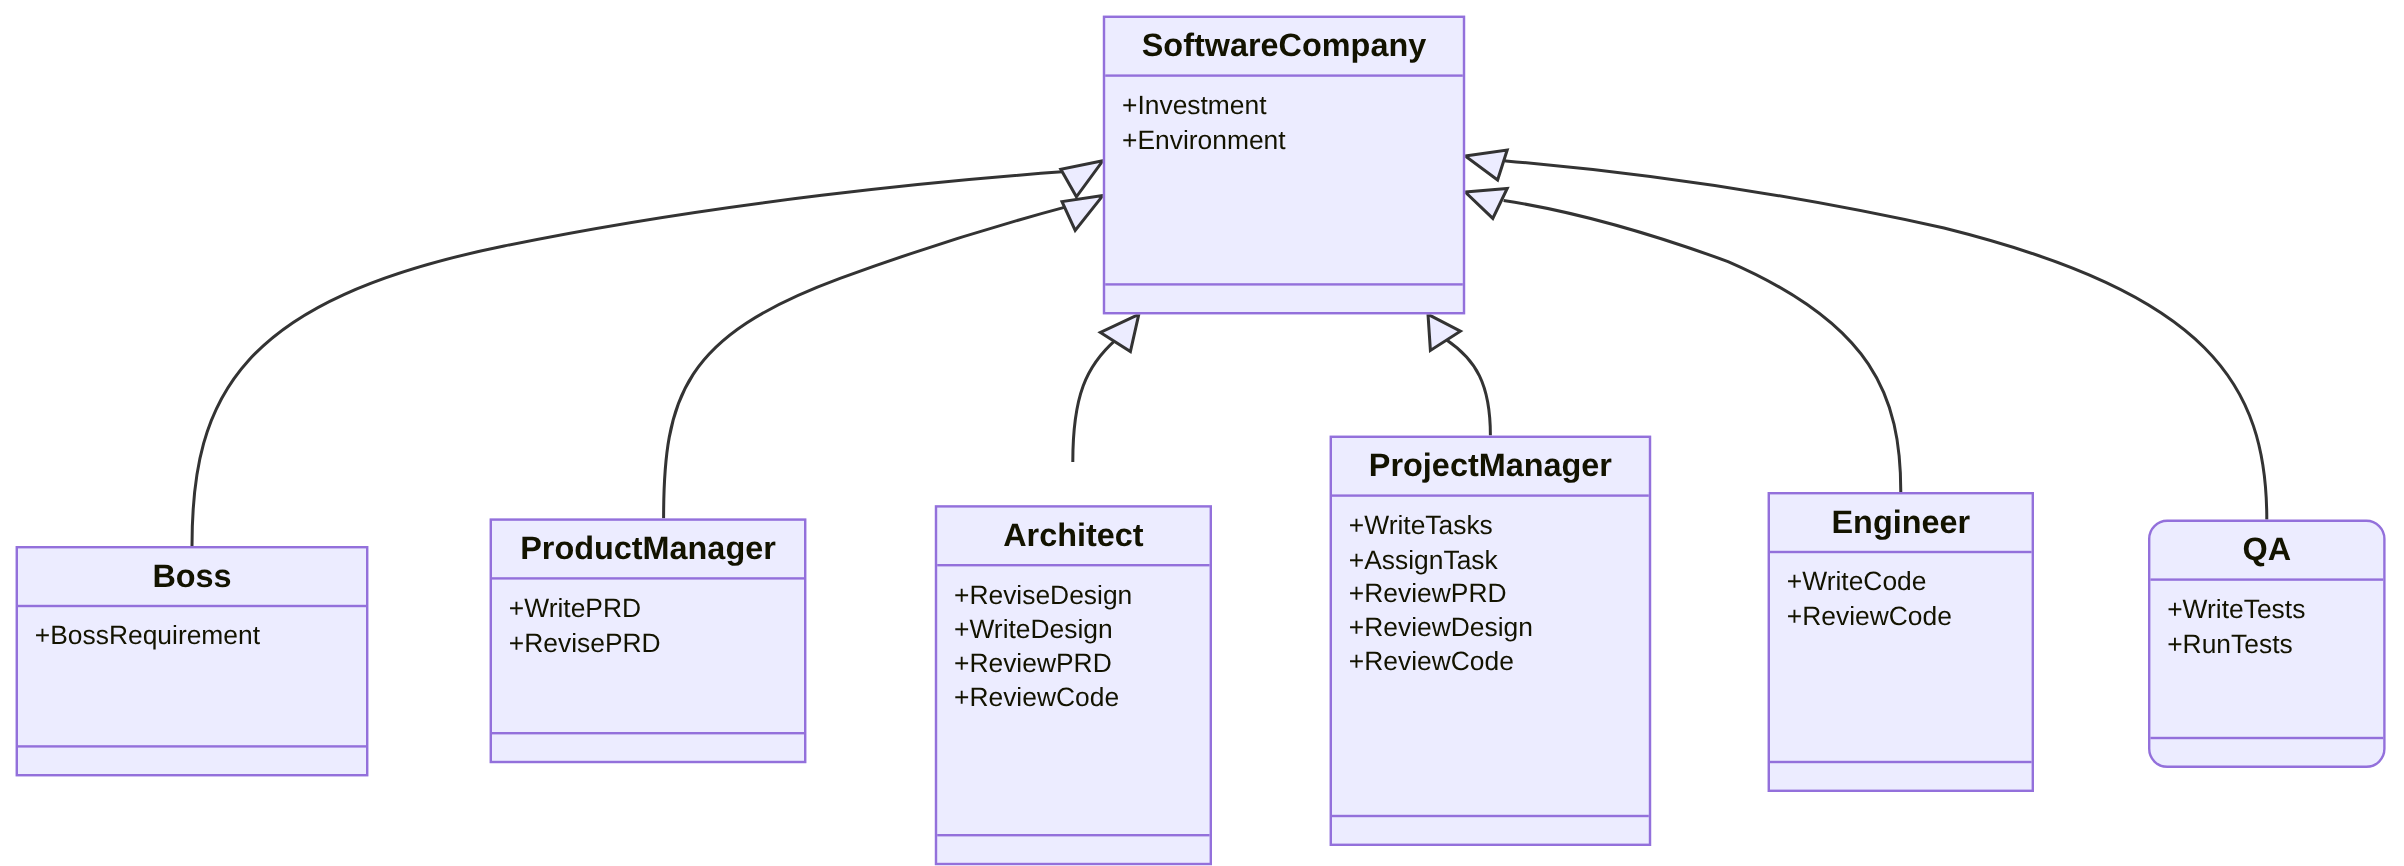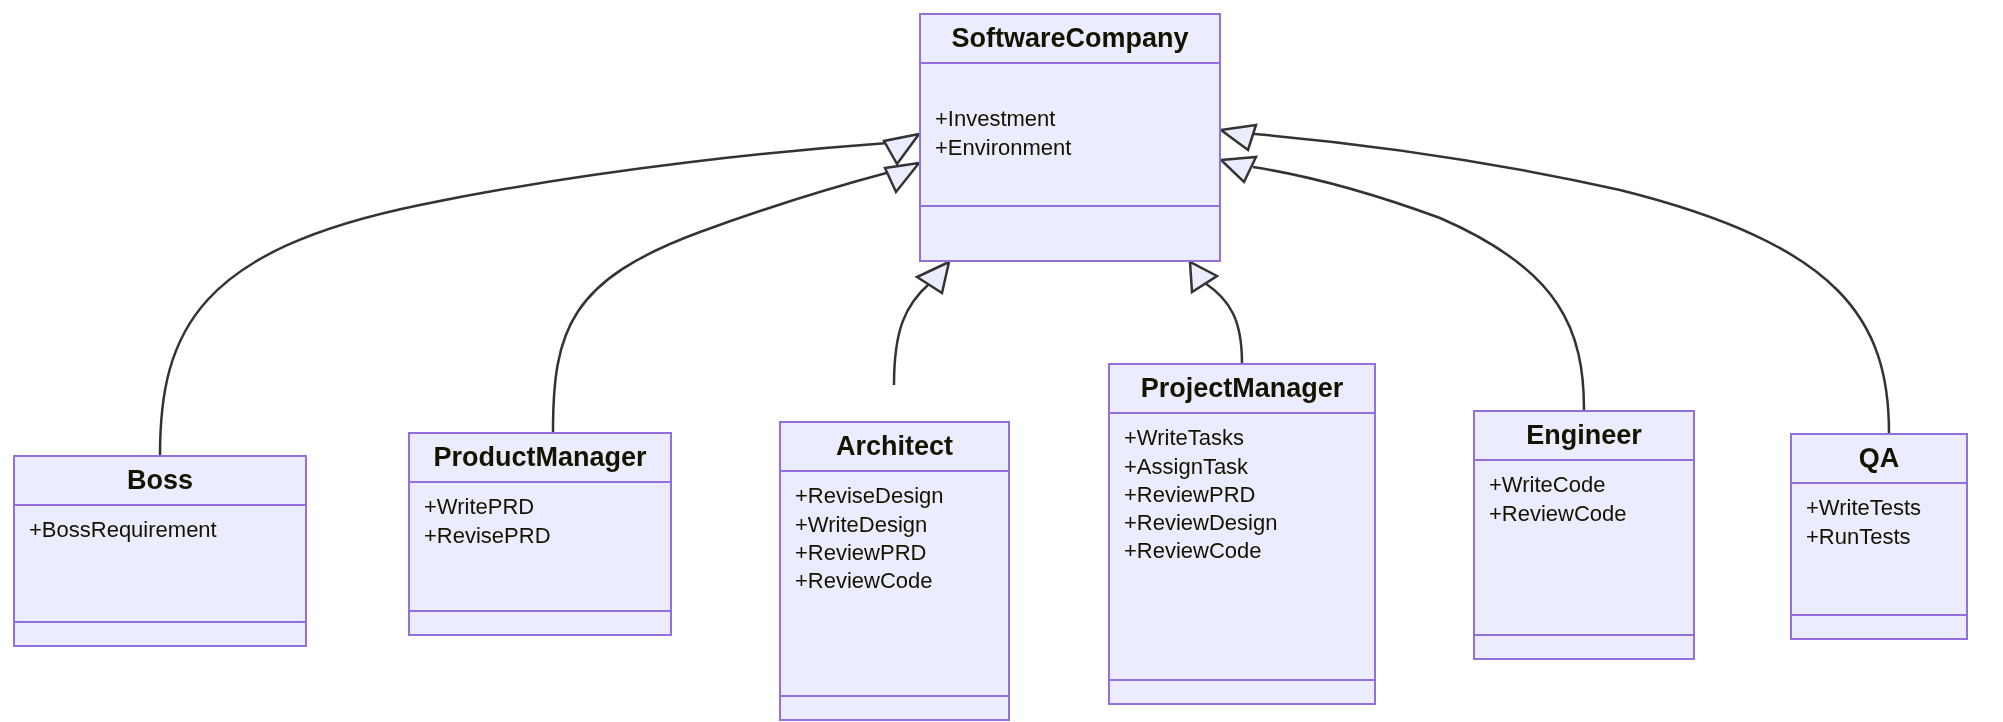--- a/index.html
+++ b/index.html
@@ -79,21 +79,21 @@
     <path d="M 1242,363 C 1242,320 1230,300 1205,283" fill="none" stroke="#333333" stroke-width="2.5"></path>
     <polygon points="1190,262 1192,292 1217,276" fill="#ececff" stroke="#333333" stroke-width="2.5"></polygon>
 
     <path d="M 1584,410 C 1584,330 1560,270 1440,218 C 1350,185 1285,172 1253,167" fill="none" stroke="#333333" stroke-width="2.5"></path>
     <polygon points="1221,160 1256,157 1244,182" fill="#ececff" stroke="#333333" stroke-width="2.5"></polygon>
 
     <path d="M 1889,433 C 1889,320 1840,245 1620,190 C 1440,150 1300,138 1254,134" fill="none" stroke="#333333" stroke-width="2.5"></path>
     <polygon points="1221,130 1256,125 1248,150" fill="#ececff" stroke="#333333" stroke-width="2.5"></polygon>
   </svg>
 
-  <div class="uml-class" style="left:919px; top:13px; width:302px; height:249px;gap:31px;">
+  <div class="uml-class" style="left:919px; top:13px; width:302px; height:249px;">
     <div class="uml-title">SoftwareCompany</div>
     <div class="uml-section">
       <div class="uml-member">+Investment</div>
       <div class="uml-member">+Environment</div>
     </div>
     <div class="uml-methods"></div>
   </div>
 
   <div class="uml-class" style="left:13px; top:455px; width:294px; height:192px;">
     <div class="uml-title">Boss</div>
@@ -137,21 +137,21 @@
 
   <div class="uml-class" style="left:1473px; top:410px; width:222px; height:250px;">
     <div class="uml-title">Engineer</div>
     <div class="uml-section">
       <div class="uml-member">+WriteCode</div>
       <div class="uml-member">+ReviewCode</div>
     </div>
     <div class="uml-methods"></div>
   </div>
 
-  <div class="uml-class" style="left:1790px; top:433px; width:178px; height:207px;">
+  <div class="uml-class" style="left:1790px; top:433px; width:198px; height:207px;border-radius:16px;">
     <div class="uml-title">QA</div>
     <div class="uml-section">
       <div class="uml-member">+WriteTests</div>
       <div class="uml-member">+RunTests</div>
     </div>
     <div class="uml-methods"></div>
   </div>
 
 </div>
 

